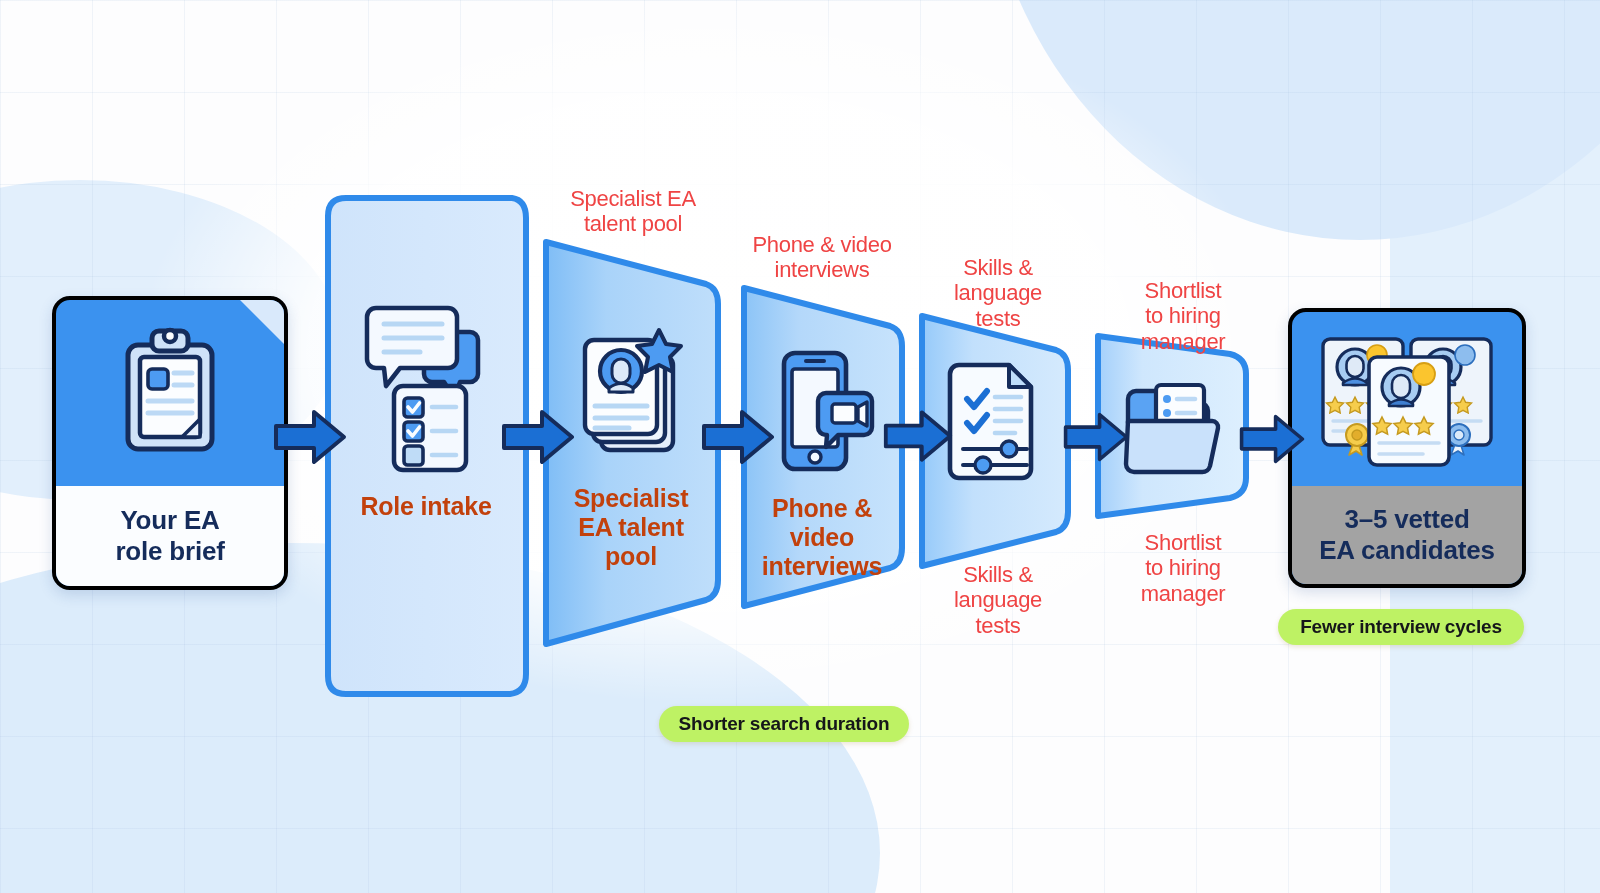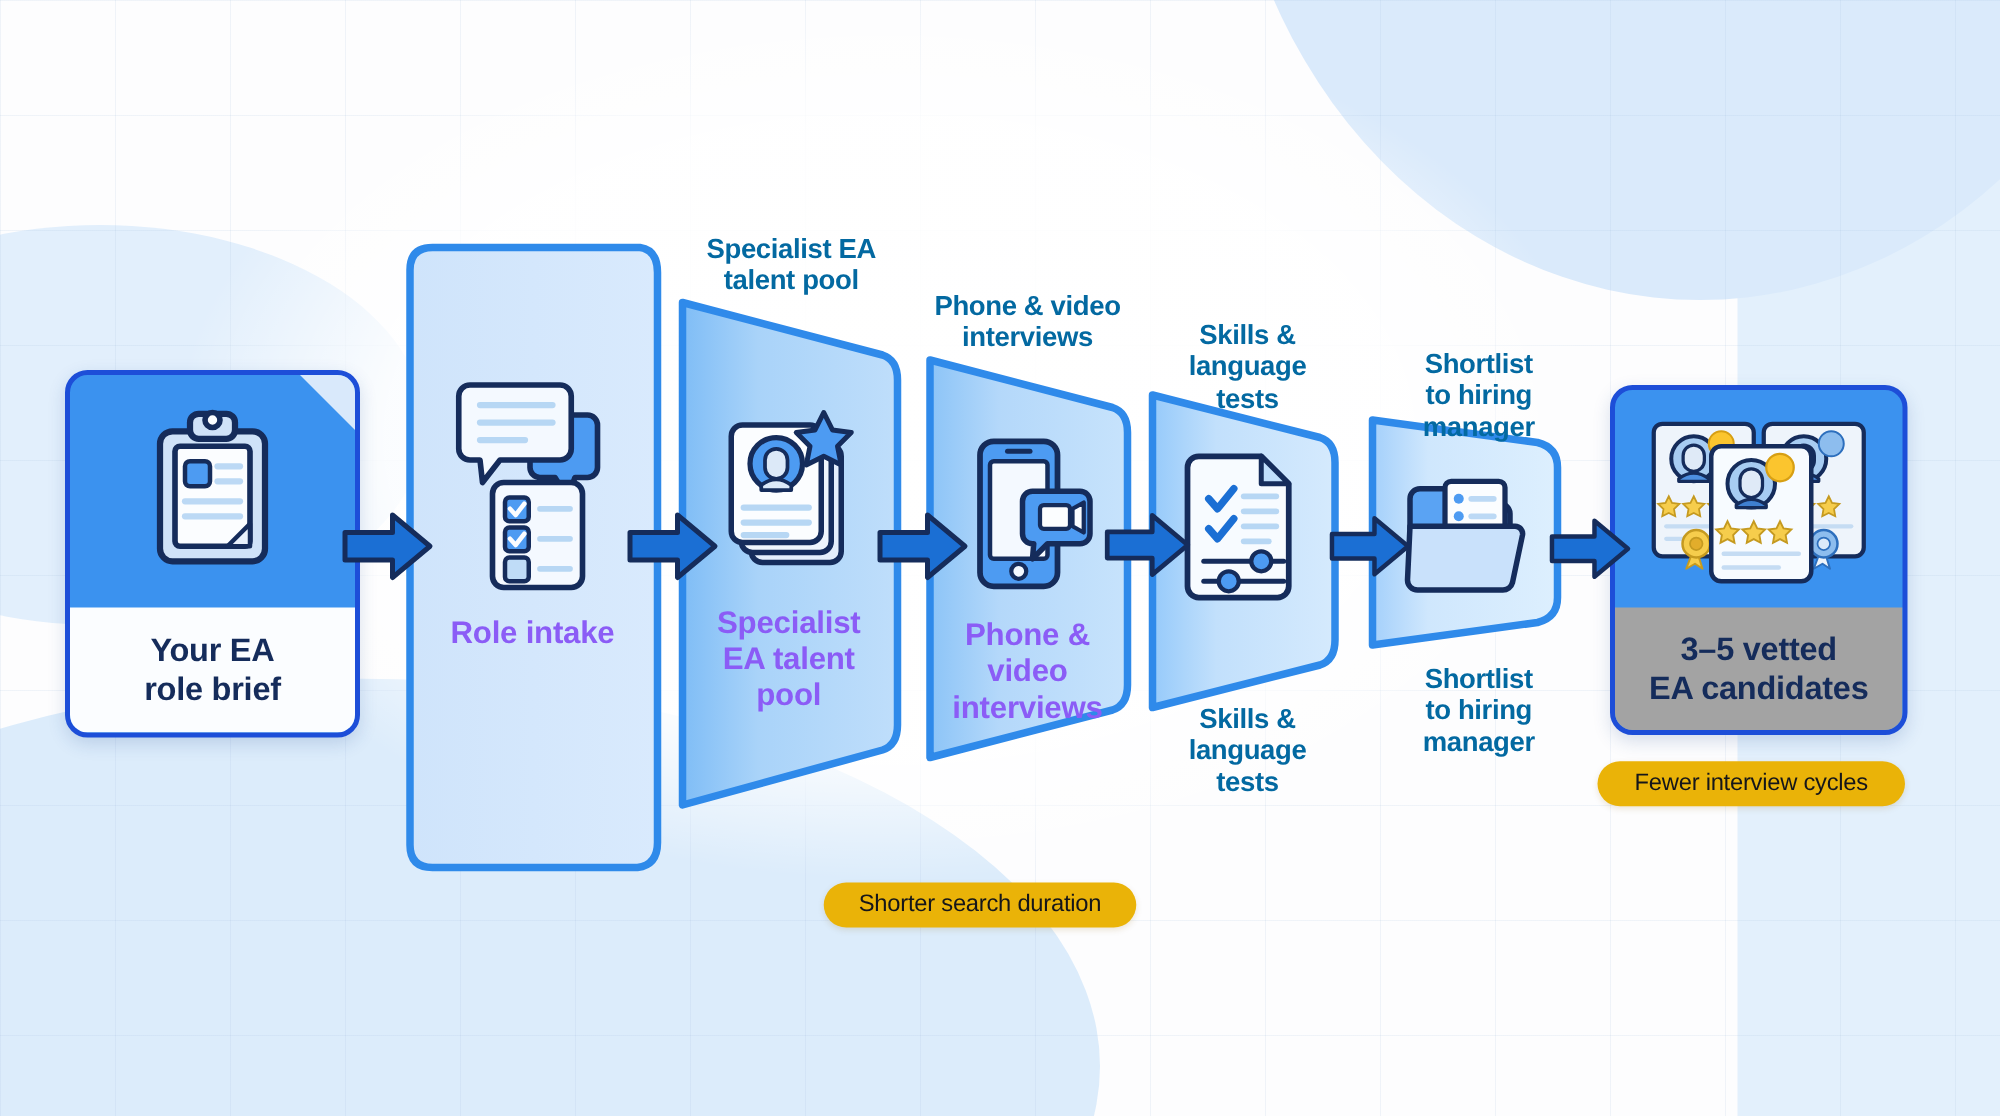--- a/index.html
+++ b/index.html
@@ -39,21 +39,21 @@
     position:absolute;left:120px;top:0px;width:1180px;height:780px;
     background:radial-gradient(ellipse 62% 58% at 50% 45%, rgba(255,255,255,.97) 0%, rgba(255,255,255,.85) 55%, rgba(255,255,255,0) 78%);
     pointer-events:none;
   }
 
   
   .abs{position:absolute;}
 
   
   .endcard{
-    position:absolute;border:4px solid #1d4ed8;border-radius:18px;
+    position:absolute;border:4px solid #000000;border-radius:18px;
     background:#3b92ef;overflow:hidden;
     box-shadow:0 5px 14px rgba(30,70,140,.17);
   }
   .endcard .icon-area{
     position:absolute;left:0;right:0;top:0;display:flex;align-items:center;justify-content:center;
   }
   .endcard .cap{
     position:absolute;left:0;right:0;bottom:0;
     background:#fbfdff;
     display:flex;align-items:center;justify-content:center;
@@ -72,35 +72,35 @@
     border-left:46px solid transparent;border-top:46px solid #d9e9fb;
   }
 
   
   .stage{position:absolute;}
   .stage .shape{position:absolute;inset:0;}
   .stage .shape svg{width:100%;height:100%;display:block;overflow:visible;}
   .stage .ico{position:absolute;left:0;right:0;display:flex;align-items:center;justify-content:center;}
   .stage .inlabel{
     position:absolute;left:0;right:0;text-align:center;
-    color:#8b5cf6;font-weight:700;line-height:1.16;letter-spacing:-.2px;
+    color:#c2410c;font-weight:700;line-height:1.16;letter-spacing:-.2px;
   }
   .toplabel{
-    position:absolute;text-align:center;color:#0369a1;
-    font-weight:700;line-height:1.15;letter-spacing:-.3px;font-size:22px;
+    position:absolute;text-align:center;color:#ef4444;
+    font-weight:400;line-height:1.15;letter-spacing:-.3px;font-size:22px;
   }
 
   
   .arrow{position:absolute;}
   .arrow svg{display:block;overflow:visible;}
 
   
   .badge{
-    position:absolute;background:#eab308;color:#15161a;
-    border-radius:999px;font-weight:400;font-size:19px;
+    position:absolute;background:#bef264;color:#15161a;
+    border-radius:999px;font-weight:700;font-size:19px;
     display:flex;align-items:center;justify-content:center;
     letter-spacing:-.2px;
     box-shadow:0 2px 5px rgba(140,100,10,.16);
   }
 </style>
 </head>
 <body>
 
 <div id="stage">
 

